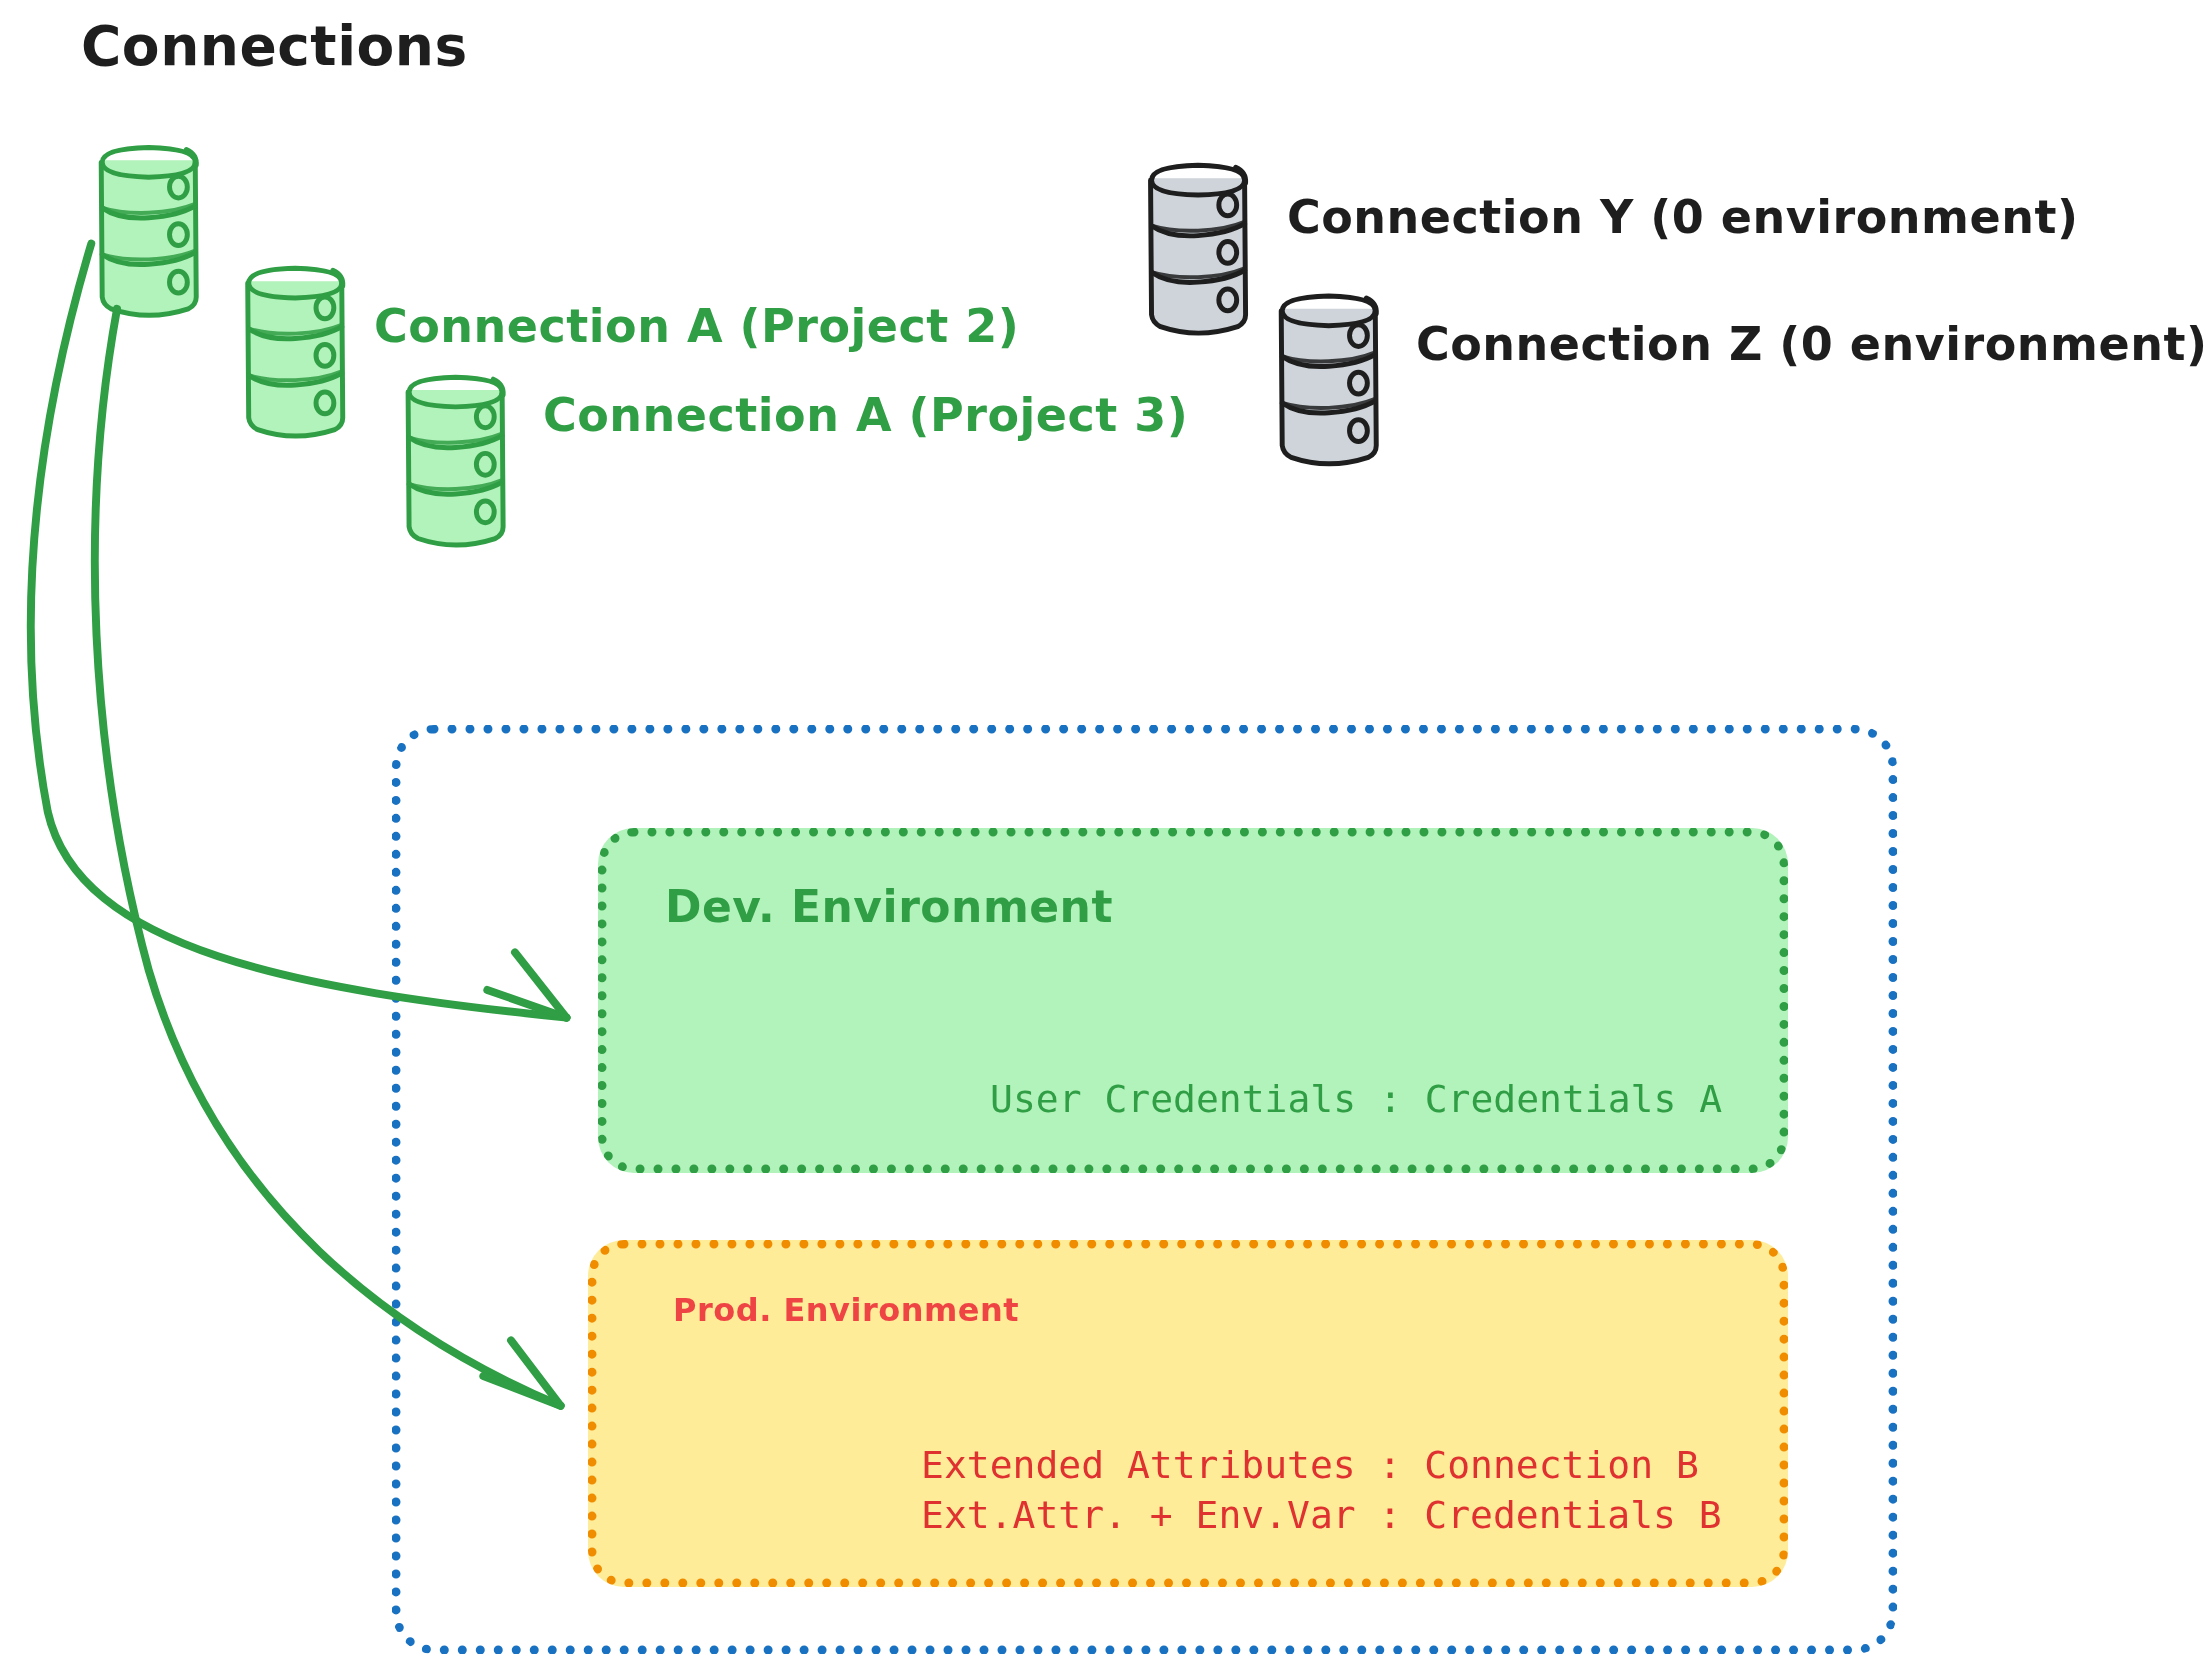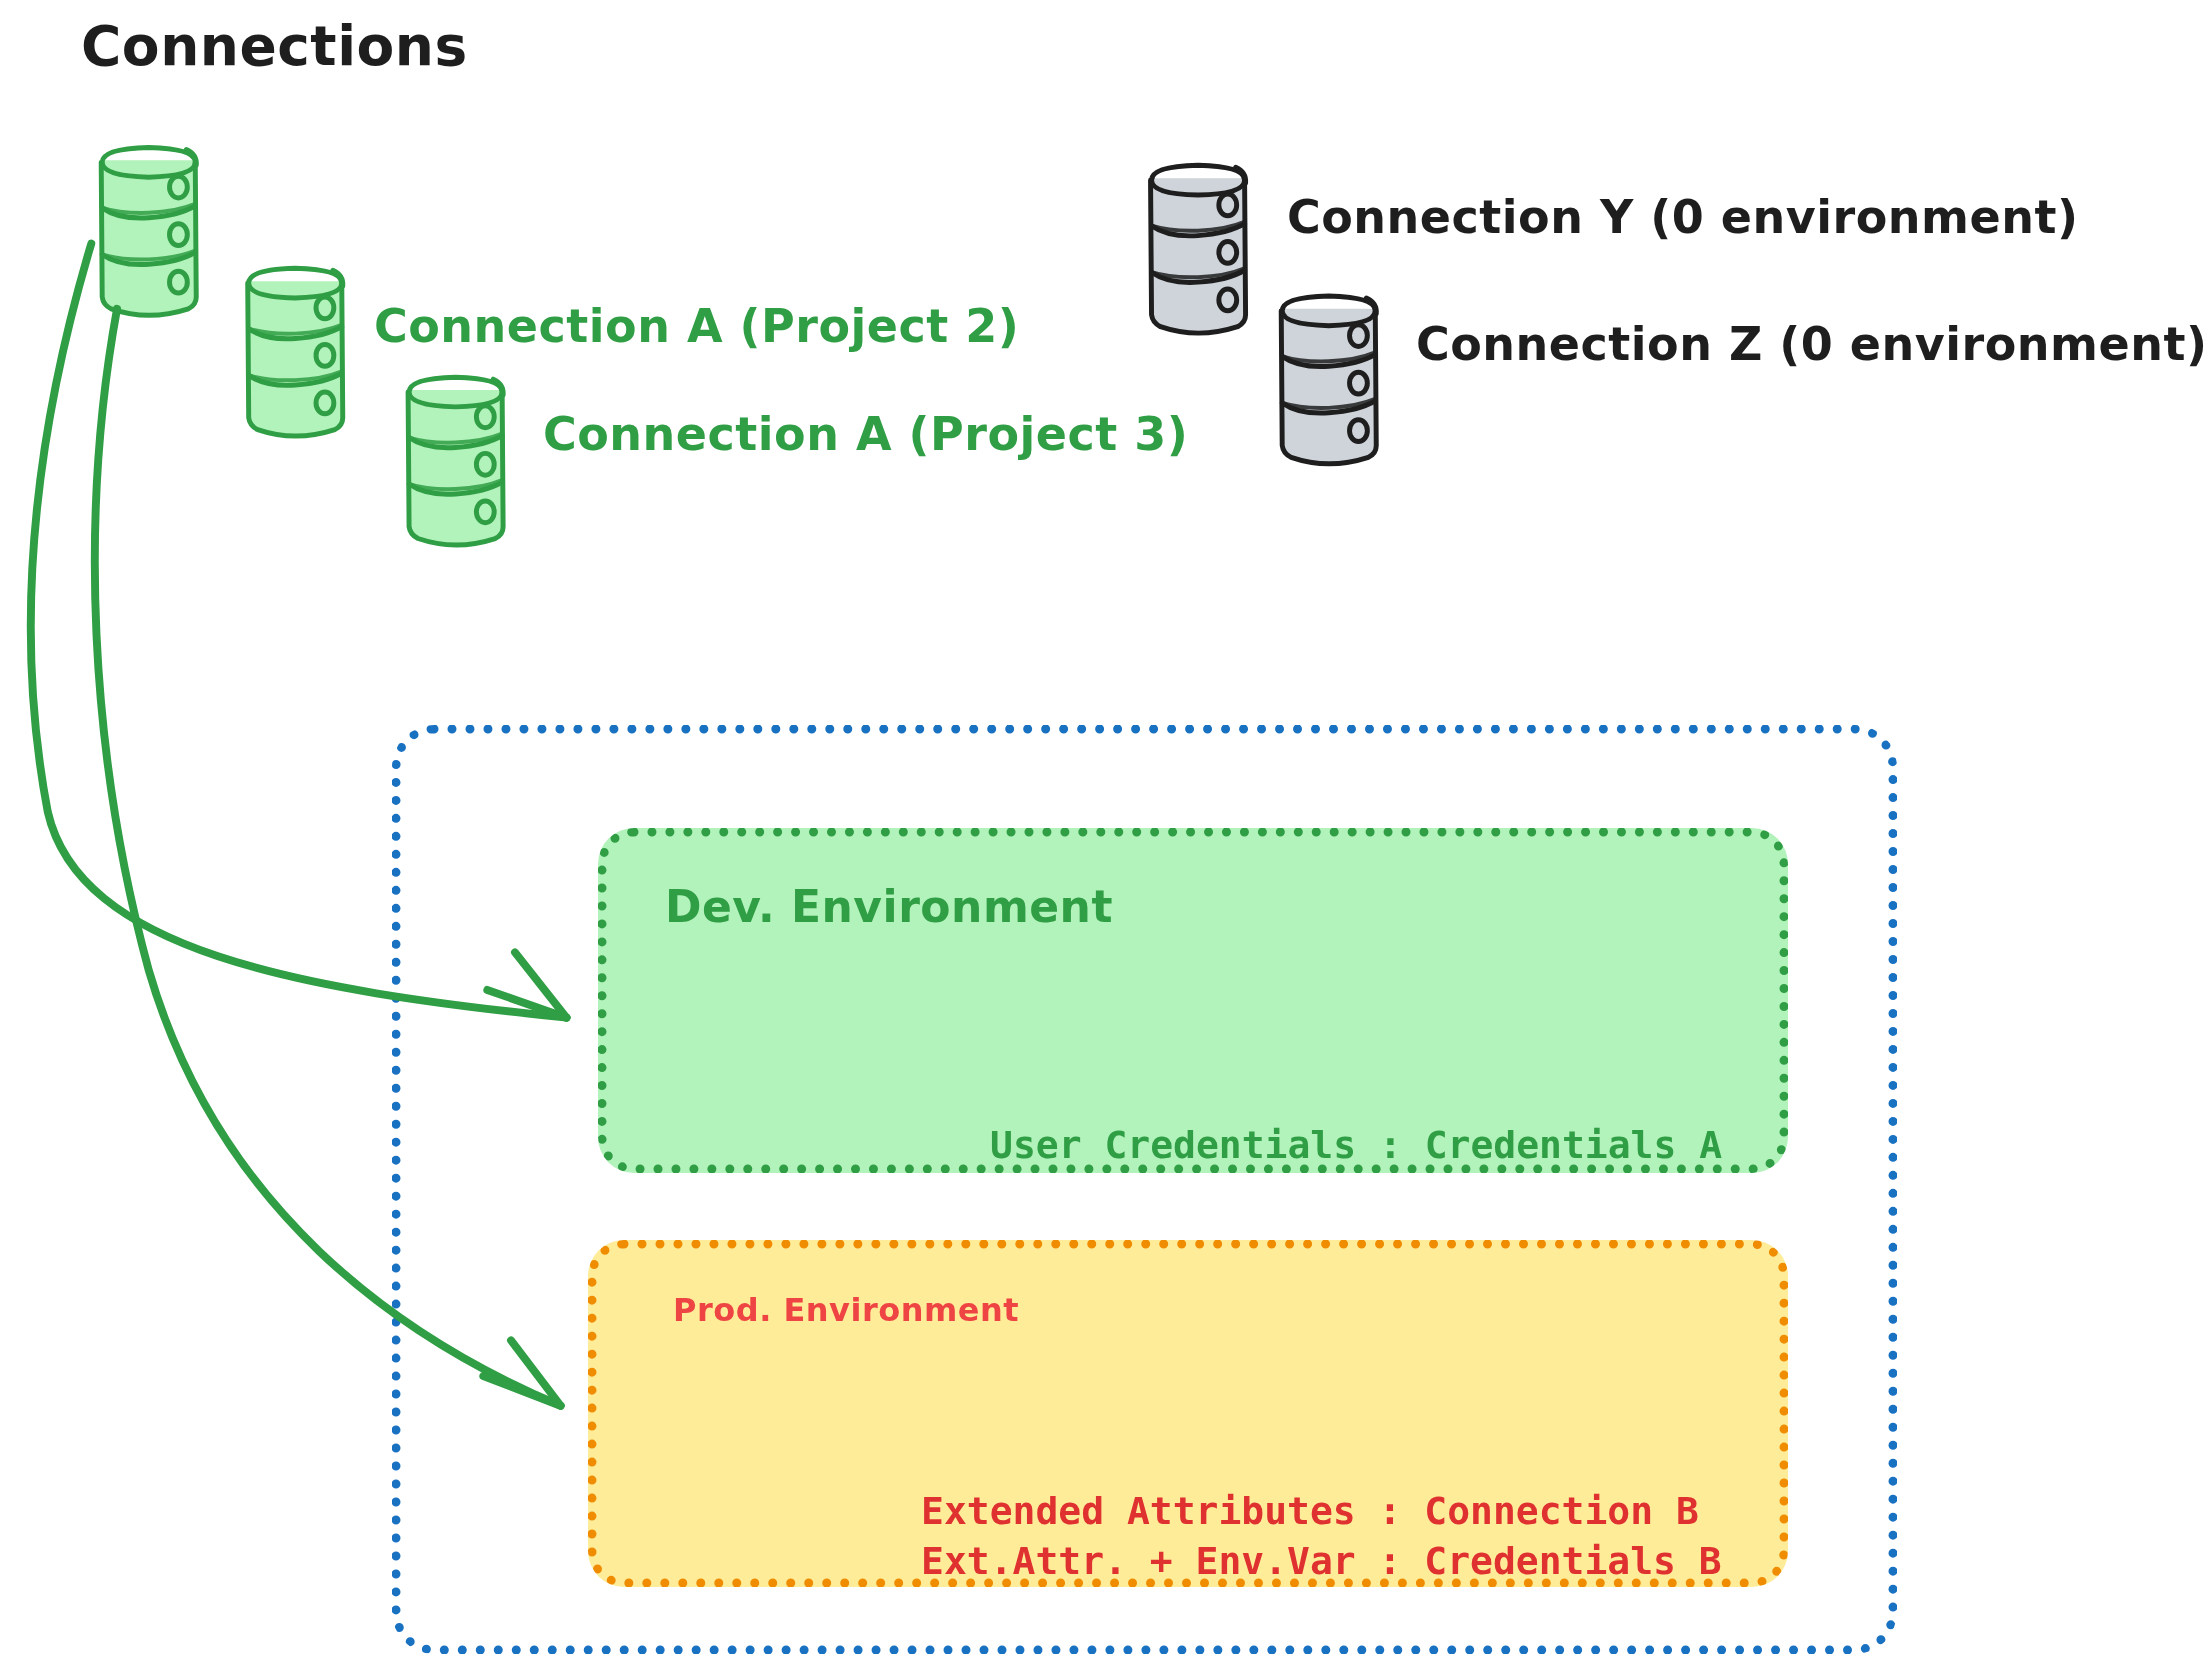--- a/index.html
+++ b/index.html
@@ -20,23 +20,22 @@
   .hand {
     position: absolute;
     font-family: "DejaVu Sans", sans-serif;
     font-weight: 700;
     white-space: nowrap;
     letter-spacing: 0.5px;
   }
   .mono {
     position: absolute;
     font-family: "DejaVu Sans Mono", monospace;
-    font-weight: 700;
+    font-weight: 400;
     white-space: nowrap;
-    margin-top: 46px;
   }
 
   #title-connections {
     left: 81px;
     top: 14px;
     font-size: 55px;
     color: #1e1e1e;
   }
   .conn-label-green {
     font-size: 46px;
@@ -152,21 +151,21 @@
 
   <div class="hand" id="label-prod-env">Prod. Environment</div>
 
   <div class="mono" id="prod-line-1">Extended Attributes : Connection B</div>
 
   <div class="mono" id="prod-line-2">Ext.Attr. + Env.Var : Credentials B</div>
 
 
   <div class="hand conn-label-green" style="left:374px; top:299px;">Connection A (Project 2)</div>
 
-  <div class="hand conn-label-green" style="left:543px; top:407px;">Connection A (Project 3)</div>
+  <div class="hand conn-label-green" style="left:543px; top:388px;">Connection A (Project 3)</div>
 
   <div class="hand conn-label-dark" style="left:1281px; top:190px;">Connection Y (0 environment)</div>
 
   <div class="hand conn-label-dark" style="left:1410px; top:317px;">Connection Z (0 environment)</div>
 
   <svg id="overlay" viewBox="0 0 2234 1691" xmlns="http://www.w3.org/2000/svg">
 
     <defs>
 
       <g id="db-cyl">

